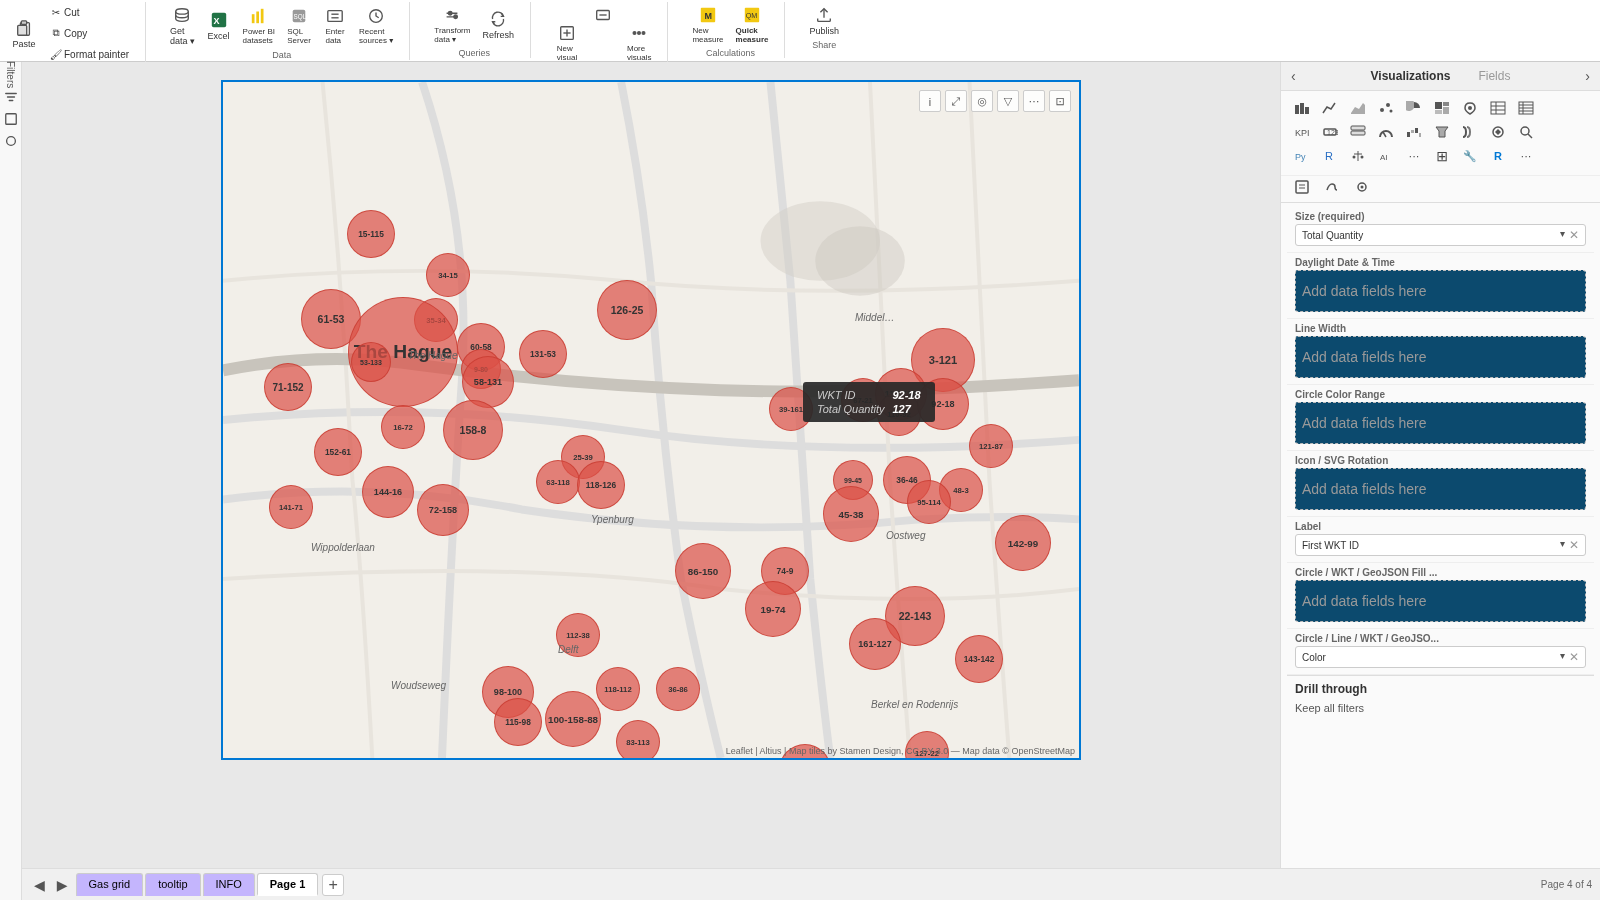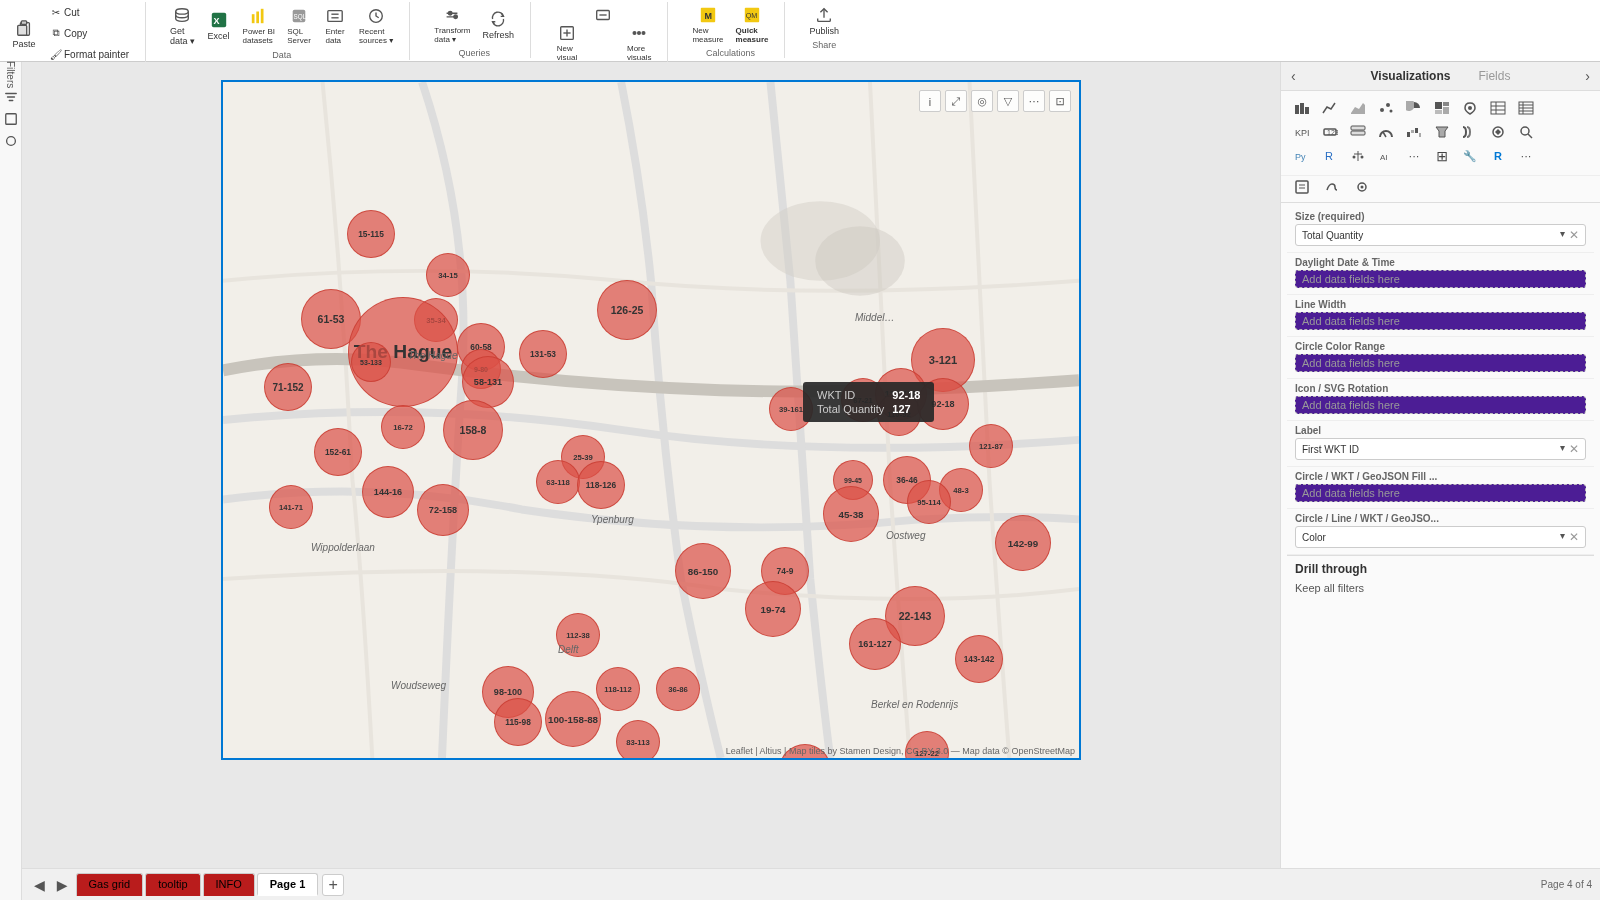--- a/index.html
+++ b/index.html
@@ -28,21 +28,21 @@
     .report-page { background: white; width: 860px; height: 680px; position: relative; border: 2px solid #0078d4; margin: 10px auto; }
 
     
     .map-container { width: 100%; height: 100%; position: relative; overflow: hidden; background: #f2efe9; }
 
     
     .bubble { position: absolute; border-radius: 50%; background: rgba(220, 80, 70, 0.7); border: 1px solid rgba(200, 60, 50, 0.8); display: flex; align-items: center; justify-content: center; font-size: 8px; color: #333; font-weight: 600; transform: translate(-50%, -50%); cursor: pointer; }
 
     
     .map-tooltip { position: absolute; background: rgba(40,40,40,0.92); color: white; padding: 6px 10px; border-radius: 3px; font-size: 11px; pointer-events: none; z-index: 100; }
-    .map-tooltip table { border-collapse: collapse; }
+    .map-tooltip table { border-collapse: collapse; font-style: italic; }
     .map-tooltip td { padding: 1px 4px; }
     .map-tooltip td:first-child { color: #ccc; }
 
     
     .map-attribution { position: absolute; bottom: 2px; right: 4px; font-size: 9px; color: #666; }
 
     
     .map-toolbar { position: absolute; top: 8px; right: 8px; display: flex; gap: 4px; }
     .map-toolbar-btn { width: 22px; height: 22px; background: rgba(255,255,255,0.85); border: 1px solid #ccc; border-radius: 2px; display: flex; align-items: center; justify-content: center; cursor: pointer; font-size: 11px; color: #555; }
 
@@ -69,28 +69,28 @@
     .drill-title { font-size: 12px; font-weight: 600; color: #333; margin-bottom: 6px; }
     .drill-subsection { margin-bottom: 4px; }
     .drill-label { font-size: 11px; color: #555; margin-bottom: 2px; }
     .drill-toggle { display: flex; align-items: center; gap: 6px; font-size: 11px; }
     .toggle-track { width: 32px; height: 16px; border-radius: 8px; background: #ccc; position: relative; cursor: pointer; }
     .toggle-track.off { background: #bbb; }
     .toggle-knob { width: 14px; height: 14px; border-radius: 50%; background: white; position: absolute; top: 1px; left: 1px; transition: left 0.2s; box-shadow: 0 1px 2px rgba(0,0,0,0.3); }
 
     
     .bottom-bar { position: absolute; bottom: 0; left: 22px; right: 0; height: 32px; background: #f0f0f0; border-top: 1px solid #ddd; display: flex; align-items: center; padding: 0 8px; gap: 4px; }
-    .page-tab { padding: 4px 12px; border: 1px solid #ccc; border-bottom: none; background: #b91c1c; font-size: 11px; cursor: pointer; border-radius: 3px 3px 0 0; }
+    .page-tab { padding: 4px 12px; border: 1px solid #ccc; border-bottom: none; background: #c4b5fd; font-size: 11px; cursor: pointer; border-radius: 3px 3px 0 0; }
     .page-tab.active { background: white; border-bottom: 2px solid white; font-weight: 600; }
     .tab-add { width: 22px; height: 22px; border: 1px solid #ccc; border-radius: 3px; display: flex; align-items: center; justify-content: center; cursor: pointer; font-size: 16px; color: #555; background: white; }
     .tab-nav { font-size: 14px; color: #555; cursor: pointer; padding: 2px 4px; }
     .page-info { font-size: 10px; color: #666; margin-left: auto; }
 
     
-    .drop-zone { background: #4c1d95; border: 1px dashed #bbb; border-radius: 3px; padding: 2px 6px; font-size: 11px; color: #999; margin: 2px 0; cursor: pointer; }
+    .drop-zone { background: #0c4a6e; border: 1px dashed #bbb; border-radius: 3px; padding: 12px 6px; font-size: 14px; color: #999; margin: 2px 0; cursor: pointer; }
     .filled-zone { background: white; border: 1px solid #ccc; border-radius: 3px; padding: 3px 6px; font-size: 10px; color: #333; margin: 2px 0; display: flex; align-items: center; justify-content: space-between; }
     .zone-x { color: #999; cursor: pointer; font-size: 12px; }
     .zone-v { color: #555; cursor: pointer; font-size: 10px; }
 
     
     .place-name { position: absolute; font-size: 10px; color: #666; font-style: italic; pointer-events: none; }
 
     
     .map-svg { position: absolute; inset: 0; width: 100%; height: 100%; }
   </style>

